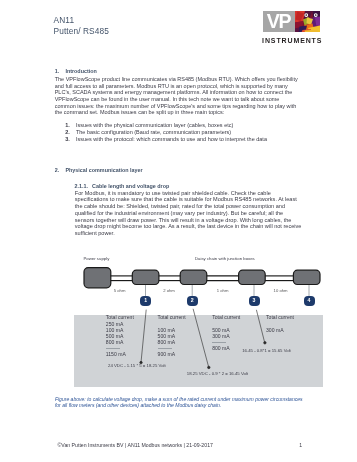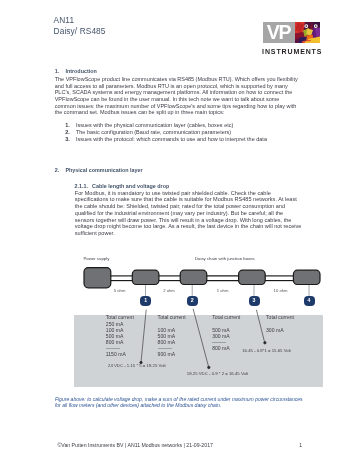--- a/index.html
+++ b/index.html
@@ -8,21 +8,21 @@
     width:357px;height:462px;background:#fff;overflow:hidden;
     font-family:"Liberation Sans",sans-serif;
     -webkit-font-smoothing:antialiased;
   }
   .page{position:relative;width:357px;height:462px;}
 
   
   .doc-title{position:absolute;left:53.6px;top:15.4px;color:#44546a;font-size:8.3px;line-height:10.7px;letter-spacing:.1px;}
   .doc-title div{white-space:nowrap;}
 
-  .logo{position:absolute;left:263.4px;top:22px;width:60px;height:32px;}
+  .logo{position:absolute;left:263.4px;top:11px;width:60px;height:32px;}
   .logo-vp{position:absolute;left:0;top:0;width:31.2px;height:20.8px;background:#a6a6a6;}
   .logo-vp span{position:absolute;left:3.4px;top:2.0px;color:#fff;font-weight:bold;font-size:19.6px;letter-spacing:-1.3px;line-height:16px;font-family:"Liberation Sans",sans-serif;transform:scaleY(1.02);transform-origin:left top;}
   .logo-art{position:absolute;left:31.2px;top:0;}
   .logo-word{position:absolute;left:-1.3px;top:25.5px;color:#231f20;font-weight:bold;font-size:7.0px;letter-spacing:.88px;line-height:7px;white-space:nowrap;}
 
   
   .sec-head{position:absolute;color:#44546a;font-weight:bold;font-size:5.4px;line-height:6.7px;white-space:nowrap;}
   .sec-head .n{display:inline-block;width:10.6px;}
   .para{position:absolute;color:#3b3b46;font-size:5.5px;line-height:6.7px;}
   .tl{white-space:nowrap;}
@@ -47,21 +47,21 @@
   .formula{position:absolute;color:#3b3b46;font-size:4.3px;line-height:5px;white-space:nowrap;}
   .footer{position:absolute;color:#3b3b46;font-size:5.2px;line-height:5px;white-space:nowrap;}
 </style>
 </head>
 <body>
 
 <div class="page">
 
   <div class="doc-title">
     <div>AN11</div>
-    <div>Daisy/ RS485</div>
+    <div>Putten/ RS485</div>
   </div>
 
   <div class="logo">
     <div class="logo-vp">
       <span>VP</span>
     </div>
     <svg class="logo-art" width="25" height="21.3" viewBox="0 0 100 85">
       <rect width="100" height="85" fill="#7c1230"></rect>
       <polygon points="0,0 40,0 34,40 0,46" fill="#d8342c"></polygon>
       <polygon points="0,46 34,40 28,64 0,70" fill="#8c1330"></polygon>

